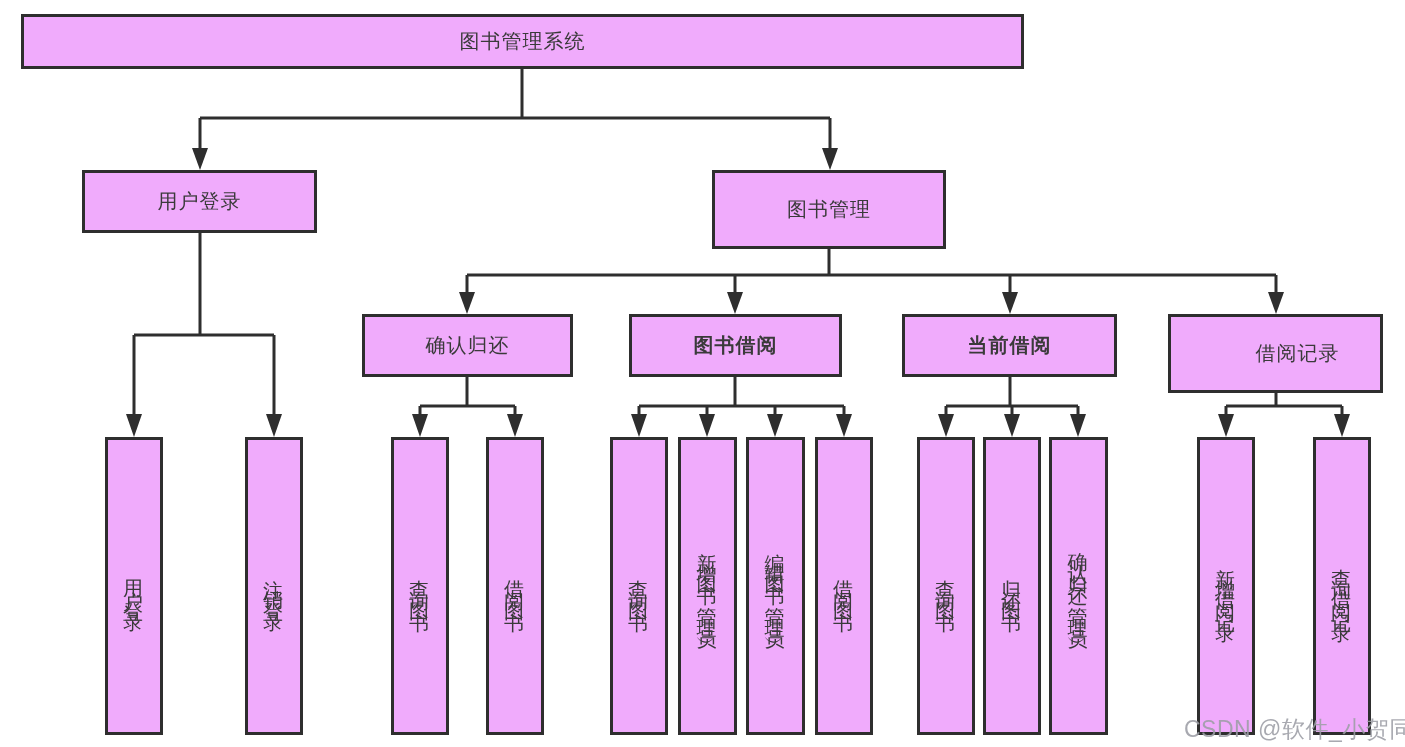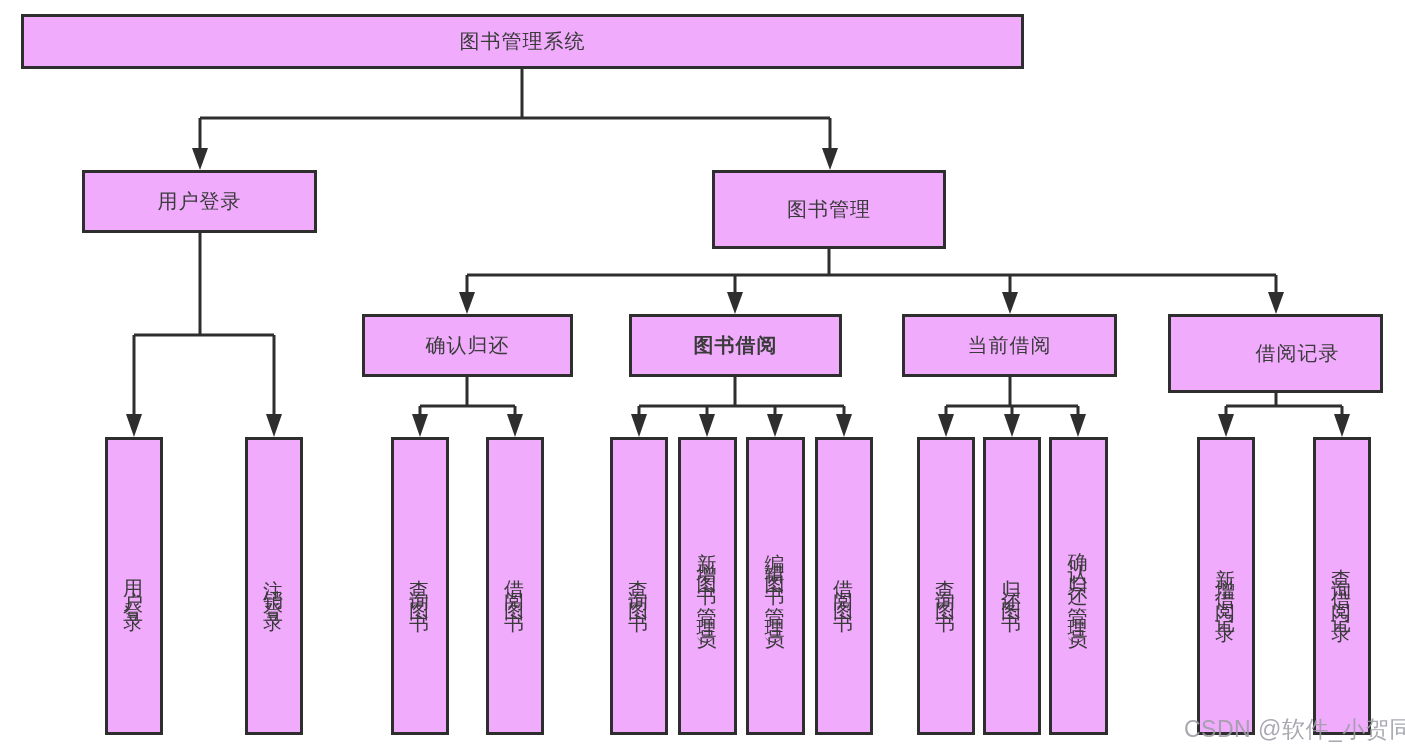--- a/index.html
+++ b/index.html
@@ -72,21 +72,21 @@
     </g>
   </svg>
 
   <div class="node" style="left:21px; top:14px; width:1003px; height:55px;">图书管理系统</div>
 
   <div class="node" style="left:82px; top:170px; width:235px; height:63px;">用户登录</div>
   <div class="node" style="left:712px; top:170px; width:234px; height:79px;">图书管理</div>
 
   <div class="node" style="left:362px; top:314px; width:211px; height:63px;">确认归还</div>
   <div class="node" style="left:629px; top:314px; width:213px; height:63px;font-weight:bold;">图书借阅</div>
-  <div class="node" style="left:902px; top:314px; width:215px; height:63px;">当前借阅</div>
+  <div class="node" style="left:902px; top:314px; width:215px; height:63px;font-weight:bold;">当前借阅</div>
   <div class="node" style="left:1168px; top:314px; width:215px; height:79px;padding-left:44px;">借阅记录</div>
 
   <div class="node vnode" style="left:105px; top:437px; width:58px; height:298px;">用户登录</div>
   <div class="node vnode" style="left:245px; top:437px; width:58px; height:298px;">注销登录</div>
 
   <div class="node vnode" style="left:391px; top:437px; width:58px; height:298px;">查询图书</div>
   <div class="node vnode" style="left:486px; top:437px; width:58px; height:298px;">借阅图书</div>
 
   <div class="node vnode" style="left:610px; top:437px; width:58px; height:298px;">查询图书</div>
   <div class="node vnode" style="left:678px; top:437px; width:59px; height:298px;">新增图书（管理员）</div>

